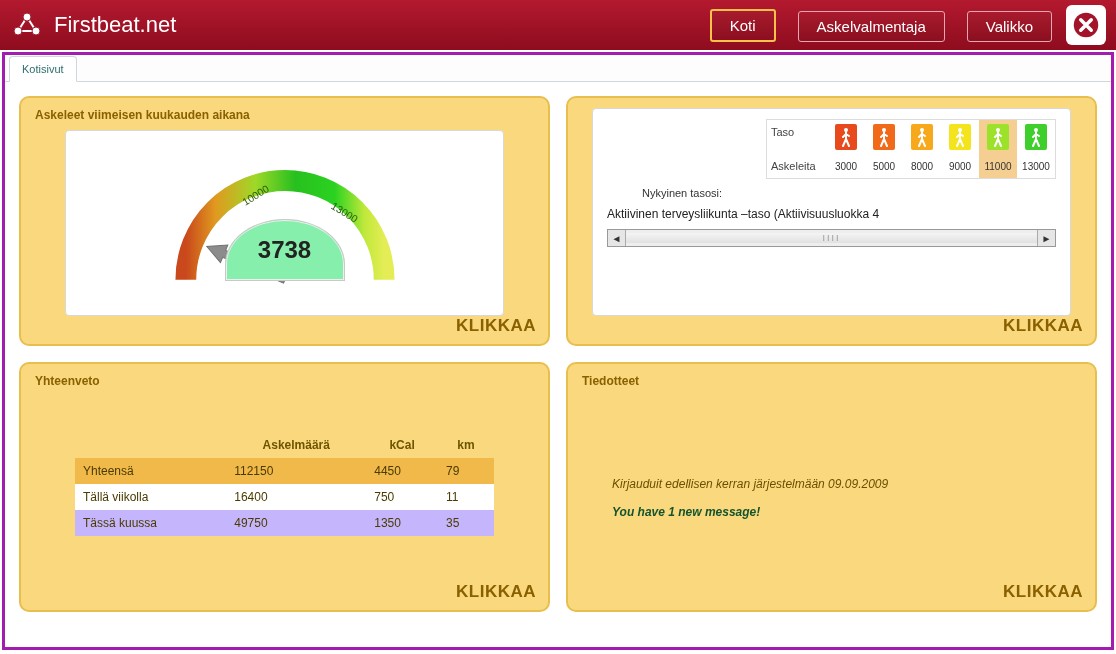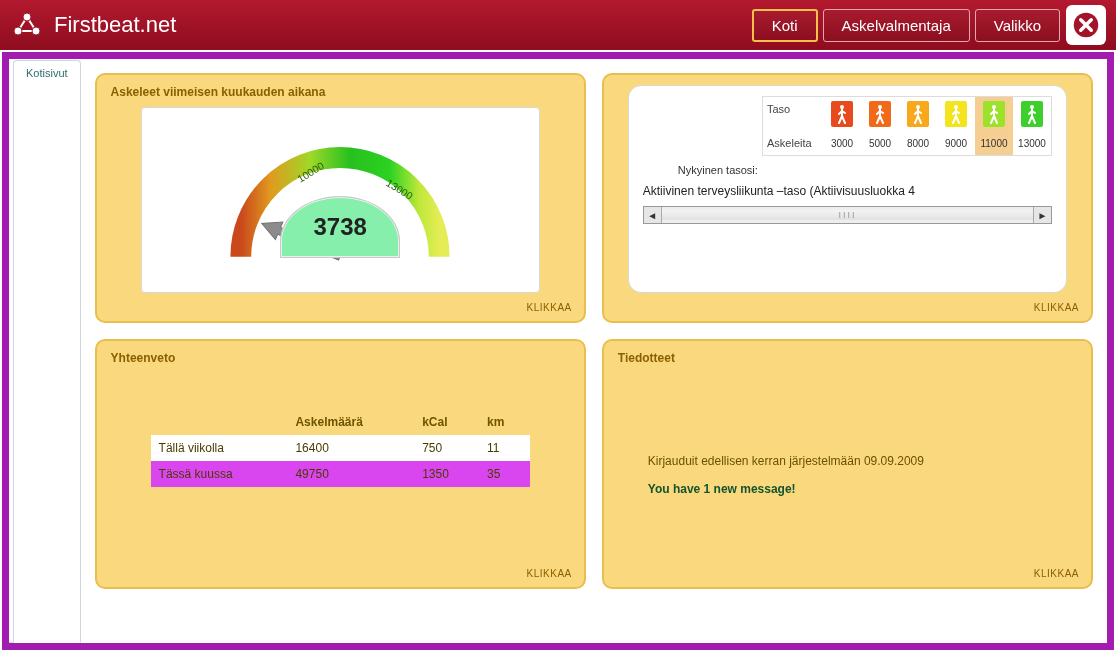--- a/index.html
+++ b/index.html
@@ -6,98 +6,98 @@
   body { font-family: Arial, sans-serif; font-size: 12px; background: #fff; width: 1116px; height: 654px; overflow: hidden; }
 
   .topbar {
     height: 50px;
     background: linear-gradient(to bottom, #b3192f 0%, #8e0c1e 100%);
     display: flex; align-items: center; padding: 0 10px;
     color: #fff;
   }
   .logo-icon { margin-right: 10px; }
   .brand { font-size: 22px; font-weight: normal; flex: 1; }
-  .nav-buttons { display: flex; gap: 5px; margin-right: 6px; }
+  .nav-buttons { display: flex; gap: 22px; margin-right: 14px; align-items: flex-end; }
   .nav-btn {
     border: 1px solid #e7a6b0; background: linear-gradient(to bottom,#a81b2e,#8b0f1f);
     color: #fff; padding: 6px 18px; font-size: 15px; border-radius: 3px; cursor: pointer;
   }
   .nav-btn.active { border: 2px solid #f6c04a; }
   .close-btn {
     width: 40px; height: 40px; background: #fff; border-radius: 6px;
     display: flex; align-items: center; justify-content: center; cursor: pointer;
   }
   .close-btn svg { width: 28px; height: 28px; }
 
-  .outer { border: 7px solid #a21caf; margin: 2px; height: 598px; display: flex; flex-direction: row; }
+  .outer { border: 3px solid #a21caf; margin: 2px; height: 598px; display: flex; flex-direction: column; }
   .tabrow { display: flex; border-bottom: 1px solid #cfd6dc; background:#fdfdfd; }
   .tab {
     padding: 6px 12px; font-size: 11px; color: #2f6d6d; border: 1px solid #cfd6dc;
     border-bottom: 1px solid #fff; background:#fff; position: relative; top:1px;
     border-top-left-radius:4px; border-top-right-radius:4px; margin-left:4px; cursor:pointer;
   }
 
   .content { flex:1; padding: 14px; }
   .grid { display:grid; grid-template-columns: 1fr 1fr; grid-template-rows: 250px 250px; gap: 16px; height: 100%; }
 
   .panel {
     background: #fad97e; border: 2px solid #e8be4f; border-radius: 10px;
     padding: 10px 14px; position: relative; display:flex; flex-direction:column;
   }
   .panel-title { color: #8a6000; font-weight: bold; font-size: 12px; margin-bottom: 8px; }
   .klikkaa {
-    position: absolute; bottom: 8px; right: 12px; color: #8a6000; font-weight: normal;
-    font-size: 10px; letter-spacing: .5px; cursor: pointer;
+    position: absolute; bottom: 8px; right: 12px; color: #8a6000; font-weight: bold;
+    font-size: 17px; letter-spacing: .5px; cursor: pointer;
   }
 
   
   .gauge-box {
     background: #fff; border: 1px solid #d8d8d8; border-radius: 4px;
     flex: 1; display:flex; align-items:center; justify-content:center; margin: 0 30px 18px 30px;
     position: relative;
   }
   .gauge-svg { width: 300px; height: 170px; }
   .gauge-value-box {
     position:absolute; left:50%; transform:translateX(-50%); bottom:34px;
     background:#86efac; border:1px solid #c9c9c9; border-radius: 60px 60px 0 0 / 45px 45px 0 0;
     width:120px; height:62px; display:flex; align-items:center; justify-content:center;
     font-size:24px; font-weight:bold; color:#222; box-shadow:0 0 0 1px #eee inset;
   }
 
   
   .act-box {
-    background:#fff; border:1px solid #d8d8d8; border-radius:13px; padding:10px 14px 8px 14px;
+    background:#fff; border:1px solid #d8d8d8; border-radius:4px; padding:10px 14px 8px 14px;
     margin: 0 10px; display:flex; flex-direction:column; gap:8px; flex:1; margin-bottom:18px;
   }
   .act-grid { border:1px solid #dcdcdc; width: 290px; align-self:flex-end; }
   .act-row { display:flex; }
   .act-label { width: 64px; font-size:11px; color:#444; padding:6px 4px; }
   .act-cells { display:flex; }
   .act-cell { width:38px; display:flex; align-items:center; justify-content:center; padding:4px 0; font-size:10px; color:#333; }
   .act-cell.highlight { background:#f4cf91; }
   .walker { width:22px; height:26px; border-radius:2px; display:flex; align-items:center; justify-content:center; }
   .walker svg { width:14px; height:20px; fill:#fff; }
   .act-current-label { font-size:11px; color:#333;padding-left:35px; }
   .act-current-value { font-size:12px; color:#222; }
   .hscroll { display:flex; align-items:center; border:1px solid #999; height:18px; background:#eee; }
   .hscroll .arrow { width:18px; height:100%; display:flex; align-items:center; justify-content:center; border-right:1px solid #aaa; cursor:pointer; font-size:10px; color:#333; background:#e6e6e6;}
   .hscroll .arrow.right { border-right:none; border-left:1px solid #aaa;}
   .hscroll .track { flex:1; background:linear-gradient(to bottom,#f4f4f4,#e1e1e1); display:flex; align-items:center; justify-content:center; color:#999; font-size:9px; letter-spacing:2px;}
 
   
   .sum-wrap { margin: 36px 40px 0 40px; }
   table.sum { width: 100%; border-collapse: collapse; font-size: 12px; color:#4a3b00;}
-  table.sum th { text-align:left; font-weight:bold; padding:6px 8px; color:#6e5400;}
+  table.sum th { text-align:center; font-weight:bold; padding:6px 8px; color:#6e5400;}
   table.sum td { padding:6px 8px; }
   table.sum tr.r0 td { background:#f0b94a; }
   table.sum tr.r1 td { background:#ffffff; }
-  table.sum tr.r2 td { background:#d946ef;margin-left:16px; }
-
-  
-  .ann-wrap { flex:1; display:flex; flex-direction:column; justify-content:center; align-items:flex-start; padding: 0 30px; gap:14px;}
+  table.sum tr.r2 td { background:#c4b5fd;margin-left:16px; }
+
+  
+  .ann-wrap { flex:1; display:flex; flex-direction:column; justify-content:center; align-items:flex-start; padding: 0 30px; gap:14px;font-style:italic;}
   .ann-login { font-size:12px; color:#6b4f00; }
   .ann-msg { font-size:12px; color:#14532d; font-weight:bold; cursor:pointer;}
 </style>
 </head>
 <body>
 
 <div class="topbar">
   <span class="logo-icon">
     <svg width="34" height="34" viewBox="0 0 34 34">
       <g stroke="#fff" stroke-width="2" fill="none">
@@ -248,20 +248,26 @@
           <table class="sum">
             <thead>
                 <tr id="sum-head">
                   <th></th>
                   <th>Askelmäärä</th>
                   <th>kCal</th>
                   <th>km</th>
                 </tr>
               </thead>
             <tbody id="sum-body">
+                <tr class="r0">
+                  <td>Yhteensä</td>
+                  <td>112150</td>
+                  <td>4450</td>
+                  <td>79</td>
+                </tr>
                 <tr class="r1">
                   <td>Tällä viikolla</td>
                   <td>16400</td>
                   <td>750</td>
                   <td>11</td>
                 </tr>
                 <tr class="r2">
                   <td>Tässä kuussa</td>
                   <td>49750</td>
                   <td>1350</td>

